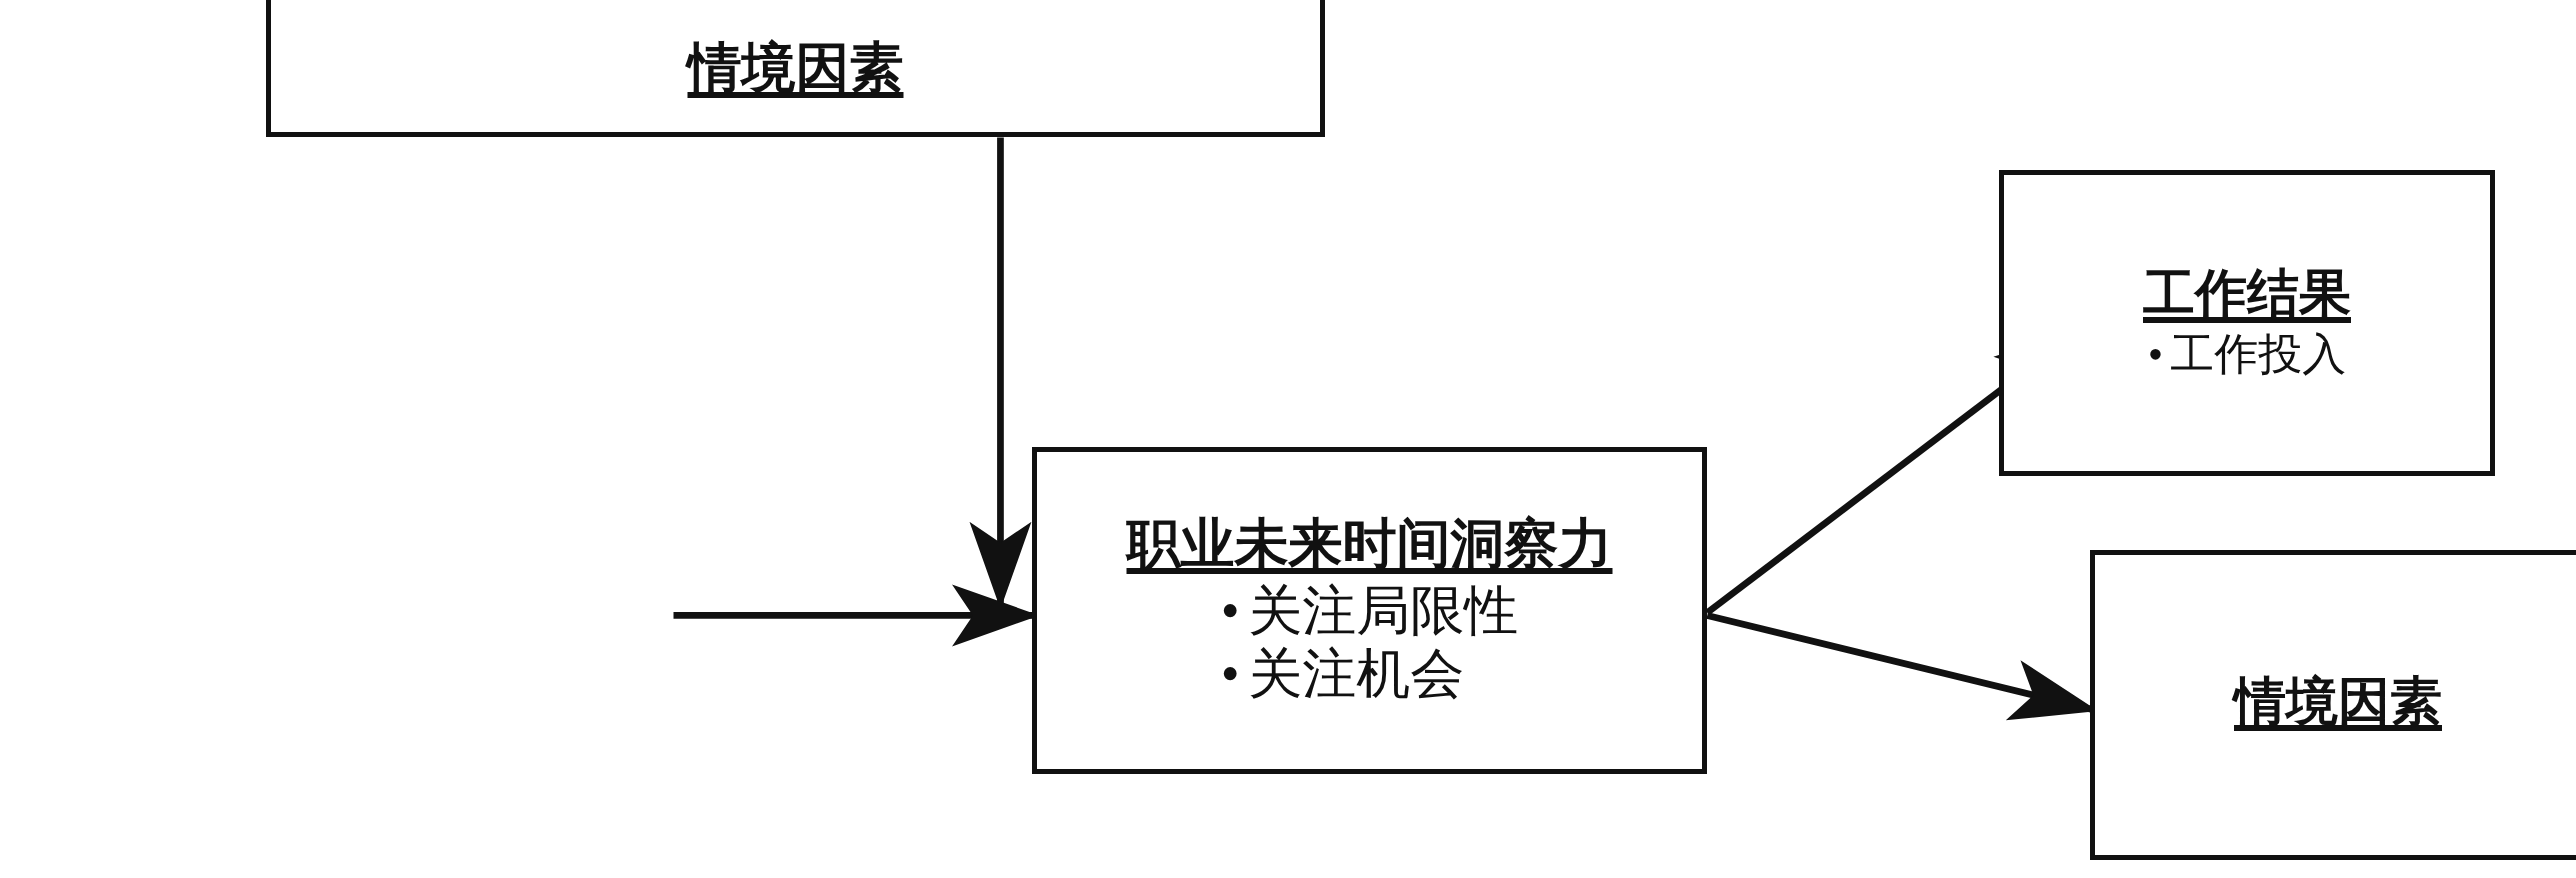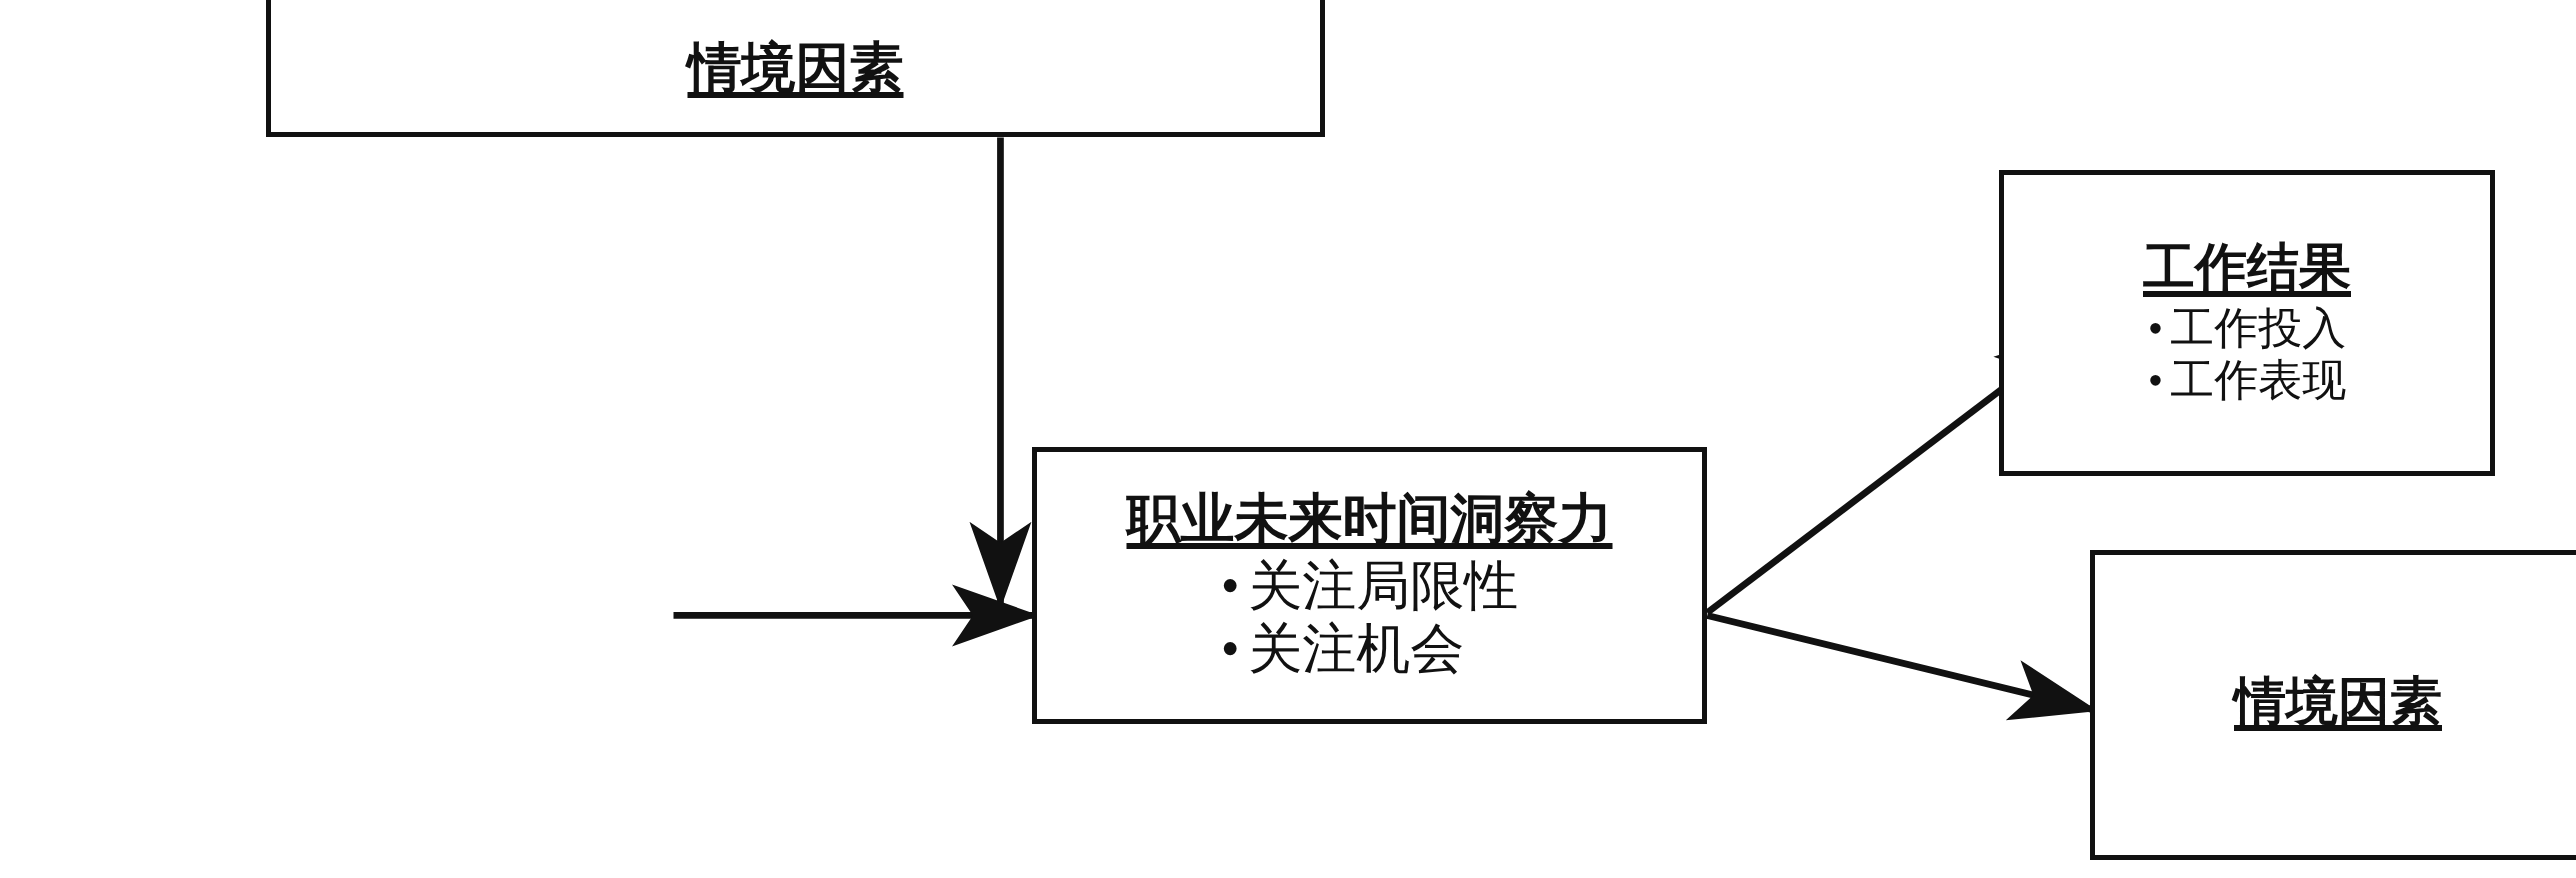--- a/index.html
+++ b/index.html
@@ -68,21 +68,21 @@
 
   
   #box-antecedent {
     left: 1.9px; top: 448px; width: 671px; height: 326px;
   }
   #box-antecedent .box-title { font-size: 54px; }
   #box-antecedent .bullets { margin-top: 7.7px; font-size: 54px; }
 
   
   #box-mediator {
-    left: 1032px; top: 447px; width: 675px; height: 277px;
+    left: 1032px; top: 447px; width: 675px; height: 327px;
   }
   #box-mediator .box-title { font-size: 54px; }
   #box-mediator .bullets { margin-top: 5px; font-size: 54px; }
 
   
   #box-work-outcome {
     left: 1999px; top: 170px; width: 496px; height: 306px;
   }
   #box-work-outcome .box-title { font-size: 52px; }
   #box-work-outcome .bullets { margin-top: 5.8px; font-size: 44px; }
@@ -142,21 +142,20 @@
     <ul class="bullets">
       <li>关注局限性</li>
       <li>关注机会</li>
     </ul>
   </div>
 
   <div class="box" id="box-work-outcome">
     <div class="box-title">工作结果</div>
     <ul class="bullets">
       <li>工作投入</li>
-      <li>工作表现</li>
     </ul>
   </div>
 
   <div class="box" id="box-career-outcome">
     <div class="box-title">情境因素</div>
     <ul class="bullets">
     </ul>
   </div>
 
 </div>

